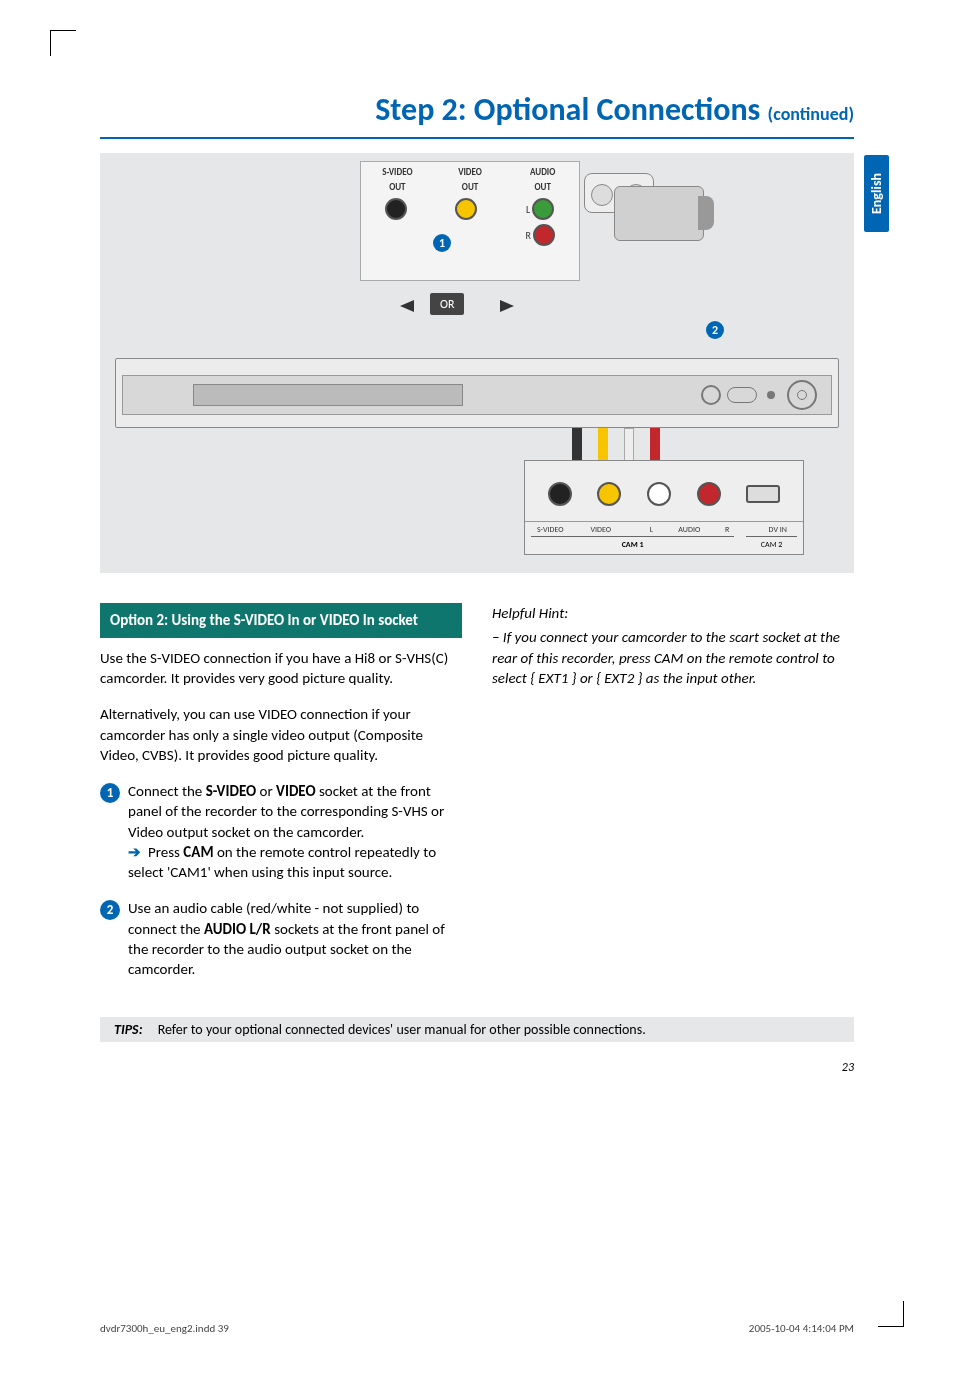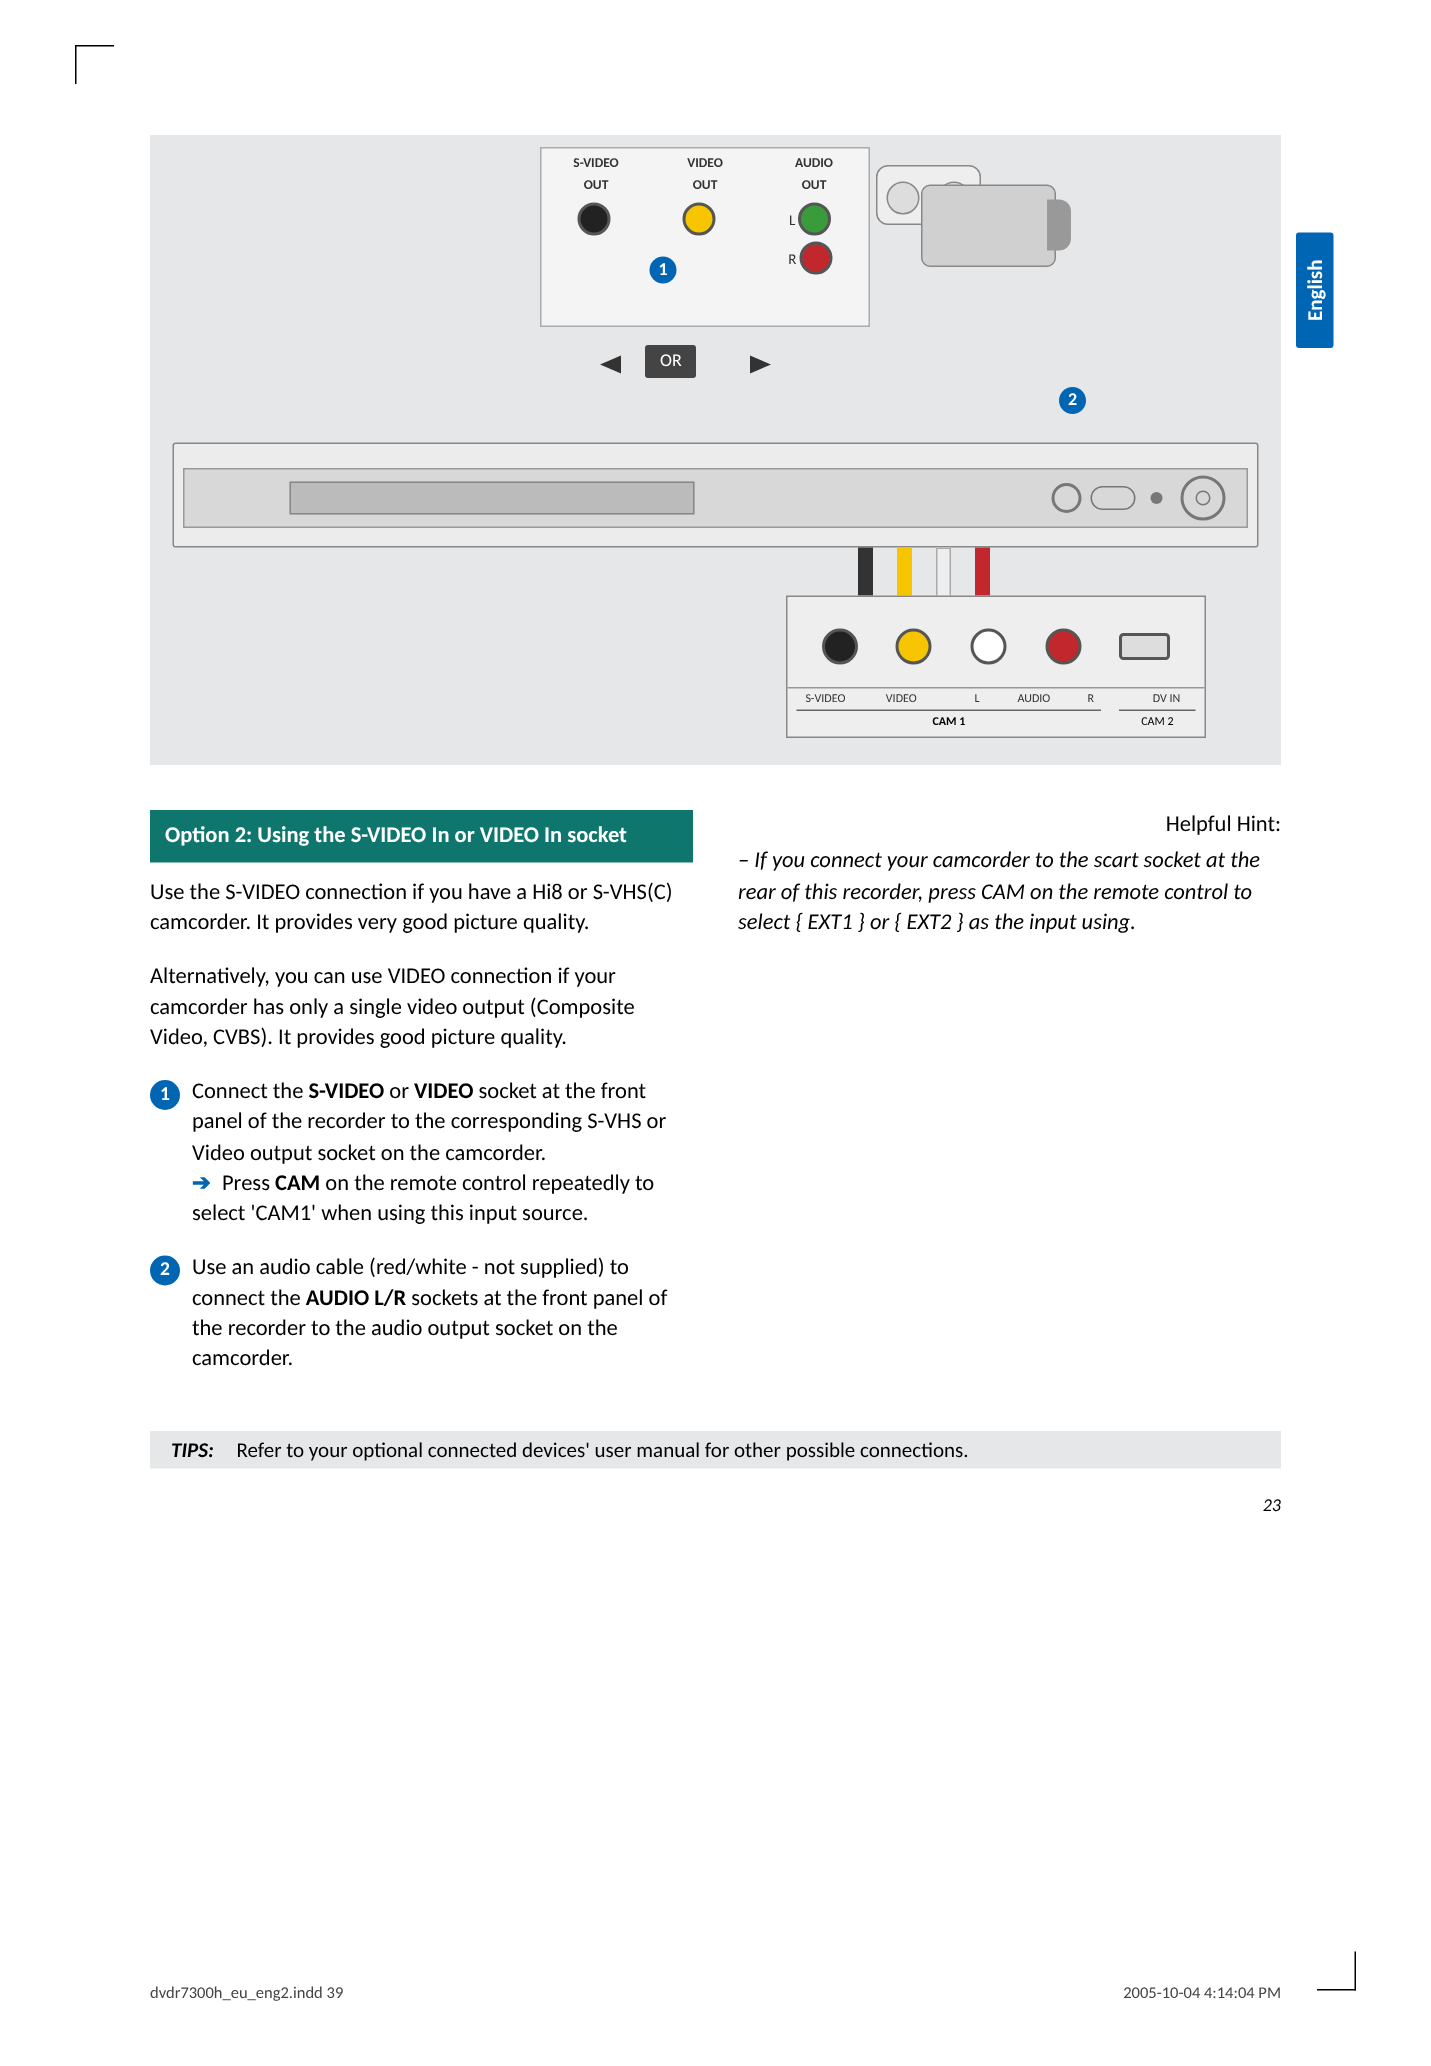--- a/index.html
+++ b/index.html
@@ -57,34 +57,38 @@
   .cable.blk { background:#333; }
 
   .columns { display:flex; gap:30px; font-size:15px; line-height:1.35; }
   .col { flex:1; }
   .option-header { background:#0f766e; color:#fff; padding:8px 10px; font-weight:bold; font-size:15px; margin-bottom:10px; line-height:1.25; }
   .para { margin-bottom:16px; }
   .step { display:flex; margin-bottom:16px; }
   .step .badge { width:20px; height:20px; border-radius:50%; background:#0066b3; color:#fff; font-weight:bold; font-size:13px; display:flex; align-items:center; justify-content:center; flex-shrink:0; margin-right:8px; margin-top:2px; }
   .step .txt { flex:1; }
   .arrow-inline { color:#0066b3; font-weight:bold; margin-right:4px; }
-  .hint-head { margin-bottom:4px;text-align:right; }
+  .hint-head { font-style:italic; margin-bottom:4px; }
   .hint-body { font-style:italic; }
   .tips-bar { background:#e6e7e8; padding:4px 14px; font-size:14px; margin-top:22px; }
   .tips-bar b { font-style:italic; font-weight:bold; margin-right:12px; }
   .page-num { text-align:right; font-size:12px; margin-top:18px;font-style:italic; }
   .footer { position:absolute; bottom:42px; left:100px; right:100px; display:flex; justify-content:space-between; font-size:11px; color:#444; }
   b { font-weight:bold; }
 </style>
 </head>
 <body>
 <div class="page">
   <div class="crop-tl"></div>
   <div class="crop-br"></div>
 
+  <h1 class="title">
+    <span>Step 2: Optional Connections </span>
+    <span class="cont">(continued)</span>
+  </h1>
 
   <div class="lang-tab">English</div>
 
   <div class="diagram">
     <div class="port-panel">
       <div class="port-row">
         <span>S-VIDEO</span>
         <span>VIDEO</span>
         <span>AUDIO</span>
       </div>
@@ -196,21 +200,21 @@
       </div>
     </div>
 
     <div class="col">
       <p class="hint-head">Helpful Hint:</p>
       <p class="hint-body">
         <span>– If you connect your camcorder to the scart socket at the rear of this recorder, press CAM on the remote control to select </span>
         <span>{ EXT1 }</span>
         <span> or </span>
         <span>{ EXT2 }</span>
-        <span> as the input using.</span>
+        <span> as the input other.</span>
       </p>
     </div>
   </div>
 
   <div class="tips-bar">
     <b>TIPS:</b>
     <span>Refer to your optional connected devices' user manual for other possible connections.</span>
   </div>
 
   <div class="page-num">23</div>

